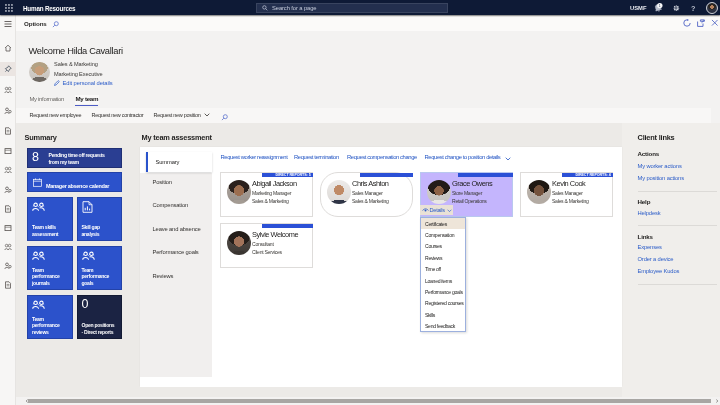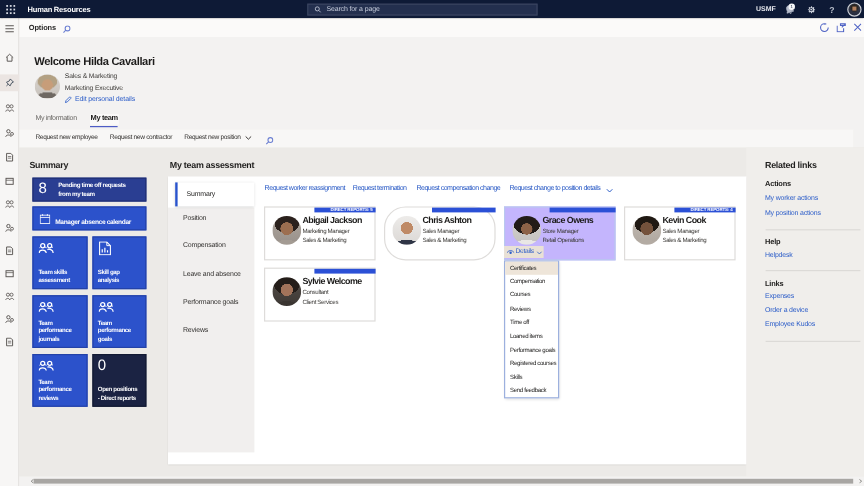--- a/index.html
+++ b/index.html
@@ -14,21 +14,21 @@
 .tb-avatar{position:absolute;left:705.5px;top:1.5px;width:12.5px;height:12.5px;border-radius:50%;border:1px solid #cdd0d6;
  background:radial-gradient(circle at 50% 42%,#b3815f 0 24%,transparent 25%),radial-gradient(ellipse 62% 52% at 50% 34%,#2a2522 0 60%,transparent 61%),linear-gradient(#3c4150,#252a3c);}
 
 .optionsbar{position:absolute;left:16px;top:15px;width:704px;height:16px;background:#fbfaf9;}
 .opt-txt{position:absolute;left:8px;top:5px;font-size:6.2px;font-weight:bold;color:#2b2a29;letter-spacing:-0.1px;}
 
 .sidebar{position:absolute;left:0;top:15px;width:16px;height:390px;background:#f7f6f5;border-right:0.5px solid #e6e4e2;}
 .sb-ic{position:absolute;left:4px;width:8px;height:8px;color:#5a5653;}
 
 .welcome{position:absolute;left:16px;top:31px;width:704px;height:91.5px;background:#f3f2f1;}
-.h1{position:absolute;left:28.5px;top:46.3px;font-size:9.3px;font-weight:bold;letter-spacing:-0.3px;color:#1d1c1b;}
+.h1{position:absolute;left:28.5px;top:46.3px;font-size:9.3px;font-weight:normal;letter-spacing:-0.3px;color:#1d1c1b;}
 .w-avatar{position:absolute;left:29px;top:61.5px;width:20.5px;height:20.5px;border-radius:50%;
  background:radial-gradient(circle at 50% 44%,#c79d79 0 30%,transparent 31%),radial-gradient(ellipse 64% 50% at 50% 30%,#b3a183 0 60%,transparent 61%),radial-gradient(ellipse 72% 42% at 50% 100%,#6e6862 0 60%,transparent 61%),linear-gradient(#d9d4ce,#c6c1bb);}
 .sub1{position:absolute;left:54px;top:61px;font-size:5.6px;color:#3a3835;letter-spacing:-0.1px;}
 .sub2{position:absolute;left:54px;top:70.5px;font-size:5.6px;color:#3a3835;letter-spacing:-0.1px;}
 .editlink{position:absolute;left:62.5px;top:80px;font-size:5.8px;color:#2b5cc8;letter-spacing:-0.1px;}
 .tab1{position:absolute;left:29.5px;top:95.5px;font-size:5.9px;color:#6b6966;letter-spacing:-0.3px;}
 .tab2{position:absolute;left:75.5px;top:95.2px;font-size:6.2px;font-weight:bold;color:#1d1c1b;letter-spacing:-0.3px;}
 .tabline{position:absolute;left:75px;top:104.7px;width:22.5px;height:1.6px;background:#4d5cc5;}
 
 .actionbar{position:absolute;left:16px;top:108px;width:695px;height:14.5px;background:#f8f7f6;}
@@ -45,21 +45,21 @@
 .menustrip{position:absolute;left:0;top:25.5px;width:72.3px;height:204px;background:#f1efee;}
 .menuitem{position:absolute;left:13px;font-size:5.8px;color:#33312f;letter-spacing:-0.15px;}
 .activebox{position:absolute;left:6px;top:4.5px;width:66.3px;height:20.5px;background:#fff;border-left:2.6px solid #2953cc;box-shadow:0 0.6px 2px rgba(0,0,0,0.18);}
 .activebox span{position:absolute;left:8px;top:7px;font-size:5.8px;color:#252423;letter-spacing:-0.15px;}
 .reqlink{position:absolute;top:6.8px;font-size:5.9px;color:#2456c4;letter-spacing:-0.42px;white-space:nowrap;}
 
 .card{position:absolute;width:93px;height:45.5px;background:#fff;border:0.6px solid #dedcda;}
 .card.sel{background:#c4b5fd;border-color:#b9c8ef;}
 .ribbon{position:absolute;top:0px;right:-0.6px;height:4.8px;background:#2b50d6;color:#fff;font-size:3.7px;font-weight:bold;text-align:right;line-height:4.9px;padding-right:2px;letter-spacing:-0.1px;}
 .cav{position:absolute;left:5.5px;top:7px;width:24px;height:24px;border-radius:50%;}
-.cname{position:absolute;left:31px;top:6.6px;font-size:7.4px;font-weight:bold;color:#1d1c1b;letter-spacing:-0.45px;white-space:nowrap;}
+.cname{position:absolute;left:31px;top:6.6px;font-size:7.4px;font-weight:normal;color:#1d1c1b;letter-spacing:-0.45px;white-space:nowrap;}
 .crole{position:absolute;left:31px;top:17.5px;font-size:5.1px;color:#3a3835;letter-spacing:-0.28px;white-space:nowrap;}
 .cdept{position:absolute;left:31px;top:25px;font-size:5.1px;color:#3a3835;letter-spacing:-0.28px;white-space:nowrap;}
 
 .detrow{position:absolute;left:420px;top:205px;width:32.7px;height:10px;background:#e9e1d6;}
 .detrow span{position:absolute;left:9.5px;top:2.4px;font-size:5.6px;color:#2b5cc8;letter-spacing:-0.25px;}
 .dropdown{position:absolute;left:419.5px;top:216.5px;width:46.2px;height:115px;background:#fff;border:0.7px solid #9cb0de;box-shadow:0.6px 1px 2.4px rgba(0,0,0,0.15);}
 .dd-item{position:absolute;left:0;width:100%;height:11.4px;font-size:5.4px;color:#242322;letter-spacing:-0.15px;}
 .dd-item span{position:absolute;left:4.5px;top:3px;white-space:nowrap;font-size:5.1px;letter-spacing:-0.3px;}
 .dd-item.hl{background:#eee5d9;}
 
@@ -254,21 +254,21 @@
   </svg>
 <svg class="abs" style="left:220.5px;top:113.5px" width="7" height="7" viewBox="0 0 7 7">
     <circle cx="4.3" cy="2.7" r="2" fill="none" stroke="#6b7fd2" stroke-width="0.9"></circle>
     <line x1="2.8" y1="4.2" x2="0.9" y2="6.1" stroke="#6b7fd2" stroke-width="0.9"></line>
   </svg>
 
 <div class="abs" style="left:621.5px;top:122.5px;width:98.5px;height:274.5px;background:#f0eeeb;"></div>
 
 <div class="sectitle" style="left:24.5px">Summary</div>
 <div class="sectitle" style="left:141.5px">My team assessment</div>
-<div class="sectitle" style="left:637.5px">Related links</div>
+<div class="sectitle" style="left:637.5px">Client links</div>
 
 <div class="tile" style="left:27px;top:147.5px;width:94.5px;height:20.5px;background:#2a3e92;border-color:#202f74;">
   <div class="bignum" style="left:4px;top:2.5px;">8</div>
   <div class="lbl" style="left:20.5px;top:3.8px;font-size:5.2px;">Pending time off requests<br>from my team</div>
 </div>
 <div class="tile" style="left:27px;top:172px;width:94.5px;height:20px;">
   <svg class="abs" style="left:4.5px;top:5px" width="9" height="9" viewBox="0 0 9 9">
       <rect x="0.5" y="1.3" width="8" height="7" fill="none" stroke="#fff" stroke-width="0.7"></rect>
       <line x1="0.5" y1="3.2" x2="8.5" y2="3.2" stroke="#fff" stroke-width="0.7"></line>
       <line x1="2.5" y1="0.4" x2="2.5" y2="1.9" stroke="#fff" stroke-width="0.7"></line>

